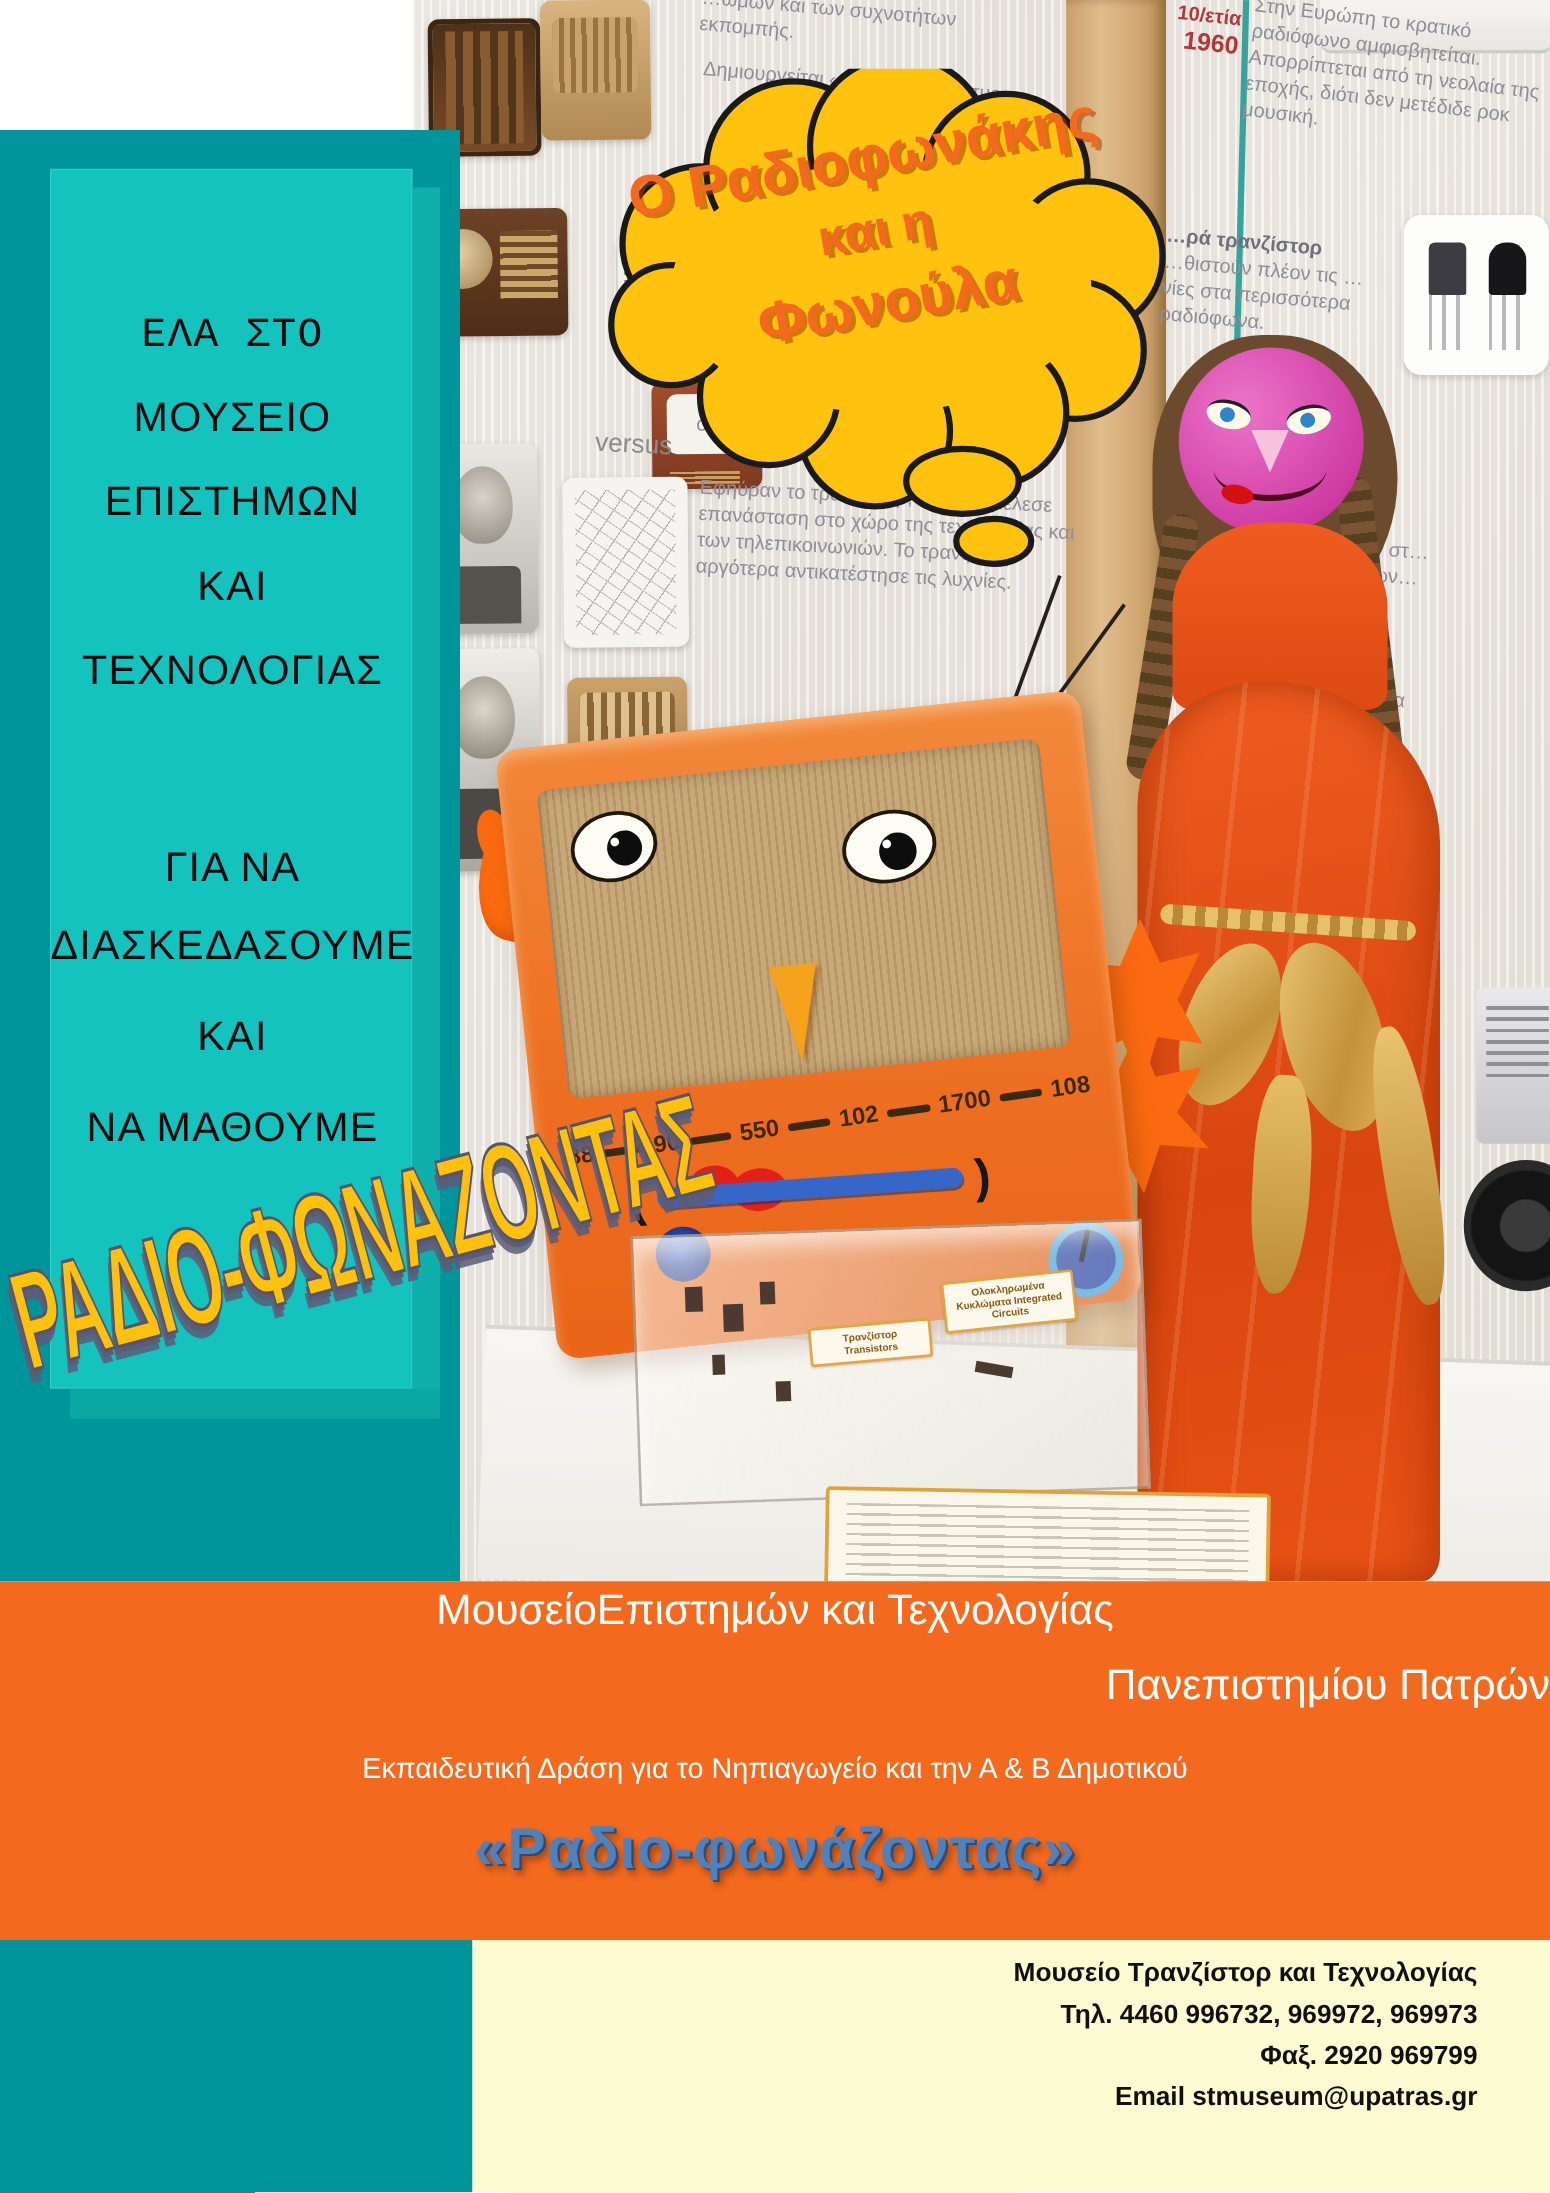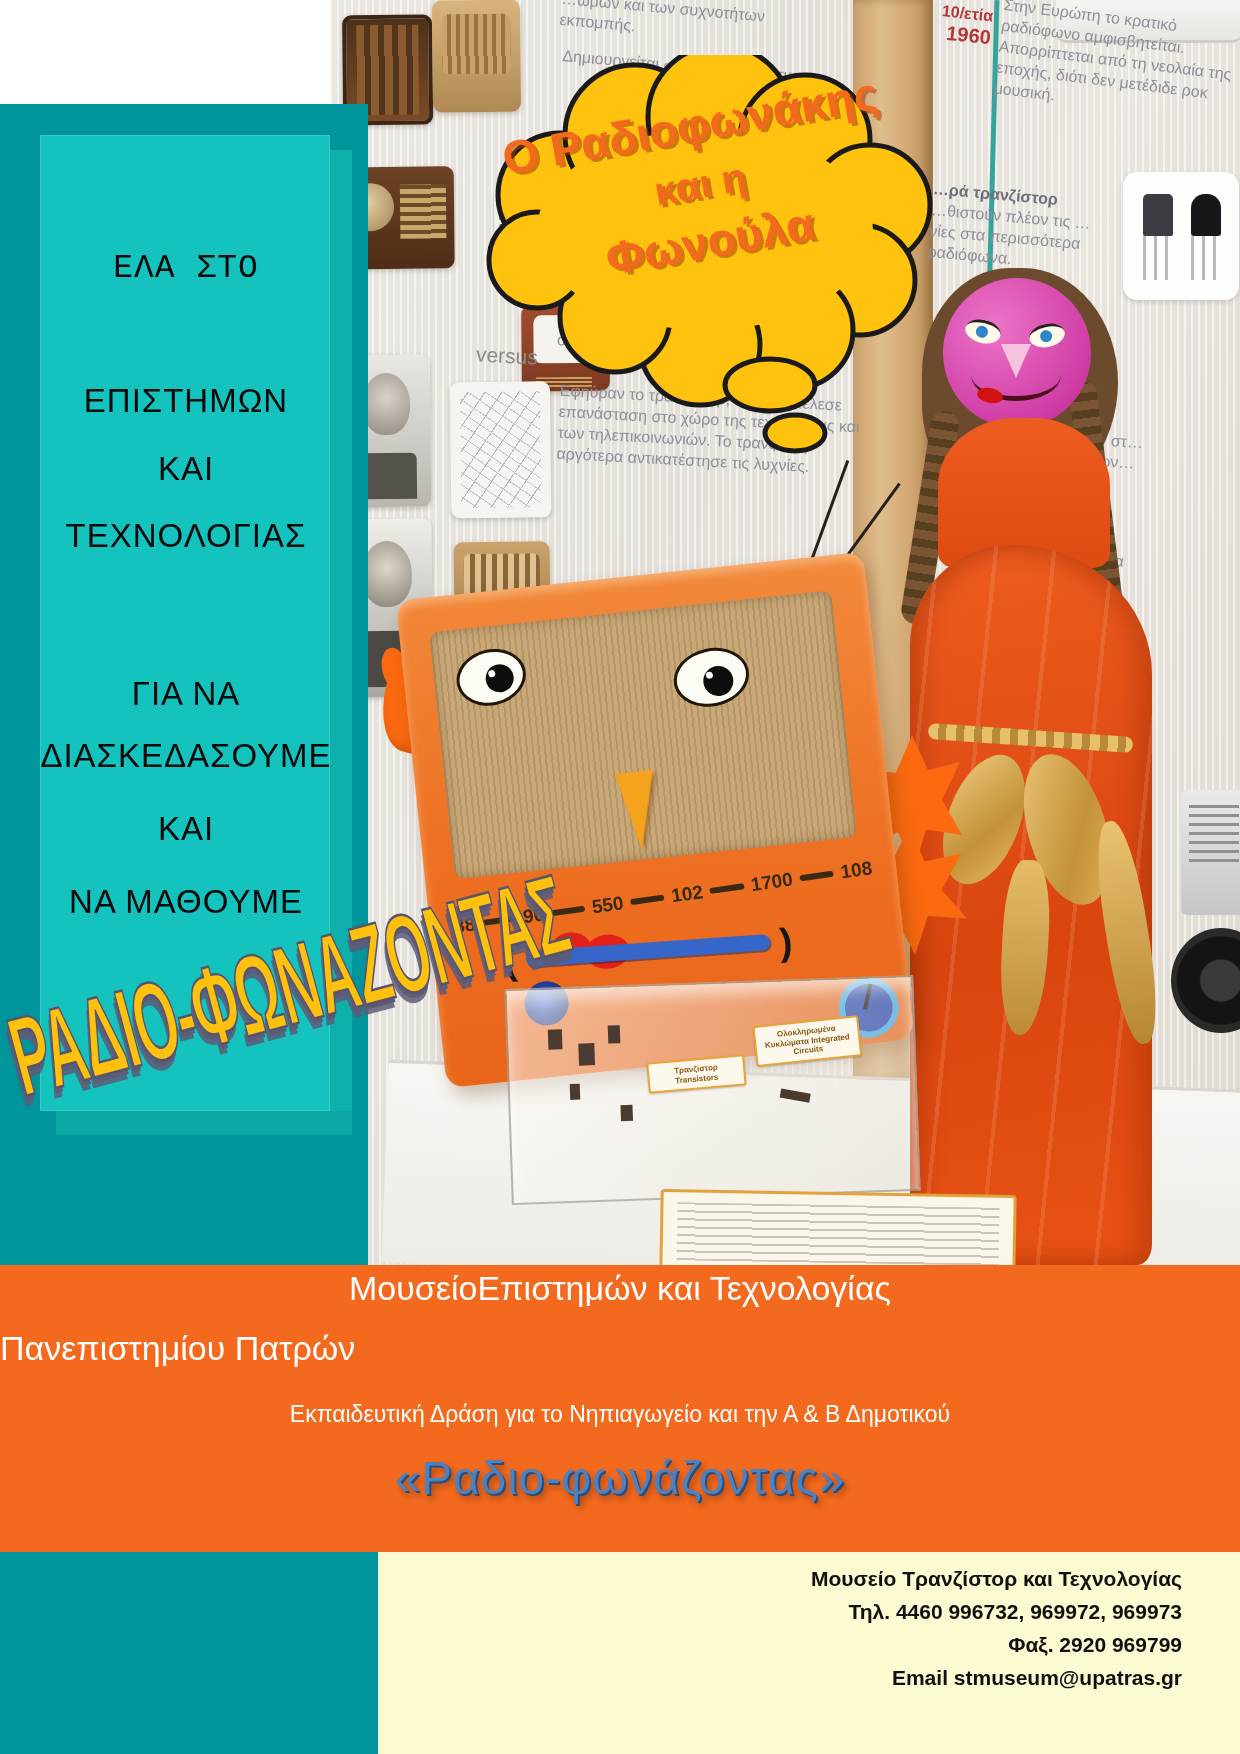--- a/index.html
+++ b/index.html
@@ -211,23 +211,23 @@
   
   .wordart{position:absolute;left:28px;top:1002px;z-index:30;pointer-events:none;}
   .wordart span{display:inline-block;transform:rotate(-15deg) scaleX(.5);transform-origin:0 100%;
       font-size:112px;font-weight:bold;line-height:1;color:#FFC10D;letter-spacing:-2px;white-space:nowrap;
       -webkit-text-stroke:2.5px #54546e;
       text-shadow:-4px 5px 0 #5c5c78,-8px 10px 0 rgba(92,92,120,.85);}
 
   
   .banner{position:absolute;left:0;top:1265px;width:1240px;height:287px;background:#F3691E;z-index:15;}
   .banner .b1{position:absolute;left:0;right:0;top:4px;text-align:center;color:#fff;font-size:34px;}
-  .banner .b2{position:absolute;left:0;right:0;top:64px;text-align:left;color:#fff;font-size:34px;}
+  .banner .b2{position:absolute;left:0;right:0;top:64px;text-align:right;color:#fff;font-size:34px;}
   .banner .b3{position:absolute;left:0;right:0;top:136px;text-align:center;color:#fff;font-size:23px;}
-  .banner .b4{position:absolute;left:0;right:0;top:186px;text-align:center;font-size:46px;font-weight:normal;
+  .banner .b4{position:absolute;left:0;right:0;top:186px;text-align:center;font-size:46px;font-weight:bold;
       color:#4F81BD;letter-spacing:1px;
       text-shadow:2px 2px 0 #2c4d79,4px 5px 6px rgba(0,0,0,.35);}
 
   
   .bottom-teal{position:absolute;left:0;top:1552px;width:378px;height:202px;background:#00949B;z-index:15;}
   .bottom-cream{position:absolute;left:378px;top:1552px;width:862px;height:202px;background:#FCFAD0;z-index:15;
       text-align:right;padding:10px 58px 0 0;box-sizing:border-box;}
   .contact-line{color:#101010;font-size:21px;font-weight:bold;line-height:33px;}
 </style>
 </head>
@@ -444,20 +444,21 @@
       </div>
   </div>
 
   <div class="corner-white"></div>
   <div class="teal-band">
     <div class="teal-box"></div>
     <div class="teal-box-side"></div>
     <div class="teal-box-bottom"></div>
   </div>
   <div class="invite-line" style="top:250px;z-index:16;position:absolute;font-family:Liberation Mono, monospace;">ΕΛΑ ΣΤΟ</div>
+  <div class="invite-line" style="top:315px;z-index:16;position:absolute;">ΜΟΥΣΕΙΟ</div>
   <div class="invite-line" style="top:382px;z-index:16;position:absolute;">ΕΠΙΣΤΗΜΩΝ</div>
   <div class="invite-line" style="top:450px;z-index:16;position:absolute;">ΚΑΙ</div>
   <div class="invite-line" style="top:675px;z-index:16;position:absolute;">ΓΙΑ ΝΑ</div>
   <div class="invite-line" style="top:517px;z-index:16;position:absolute;">ΤΕΧΝΟΛΟΓΙΑΣ</div>
   <div class="invite-line" style="top:737px;z-index:16;position:absolute;text-align:center;">ΔΙΑΣΚΕΔΑΣΟΥΜΕ</div>
   <div class="invite-line" style="top:810px;z-index:16;position:absolute;">ΚΑΙ</div>
   <div class="invite-line" style="top:883px;z-index:16;position:absolute;">ΝΑ ΜΑΘΟΥΜΕ</div>
 
   <div class="wordart">
     <span>ΡΑΔΙΟ-ΦΩΝΑΖΟΝΤΑΣ</span>

